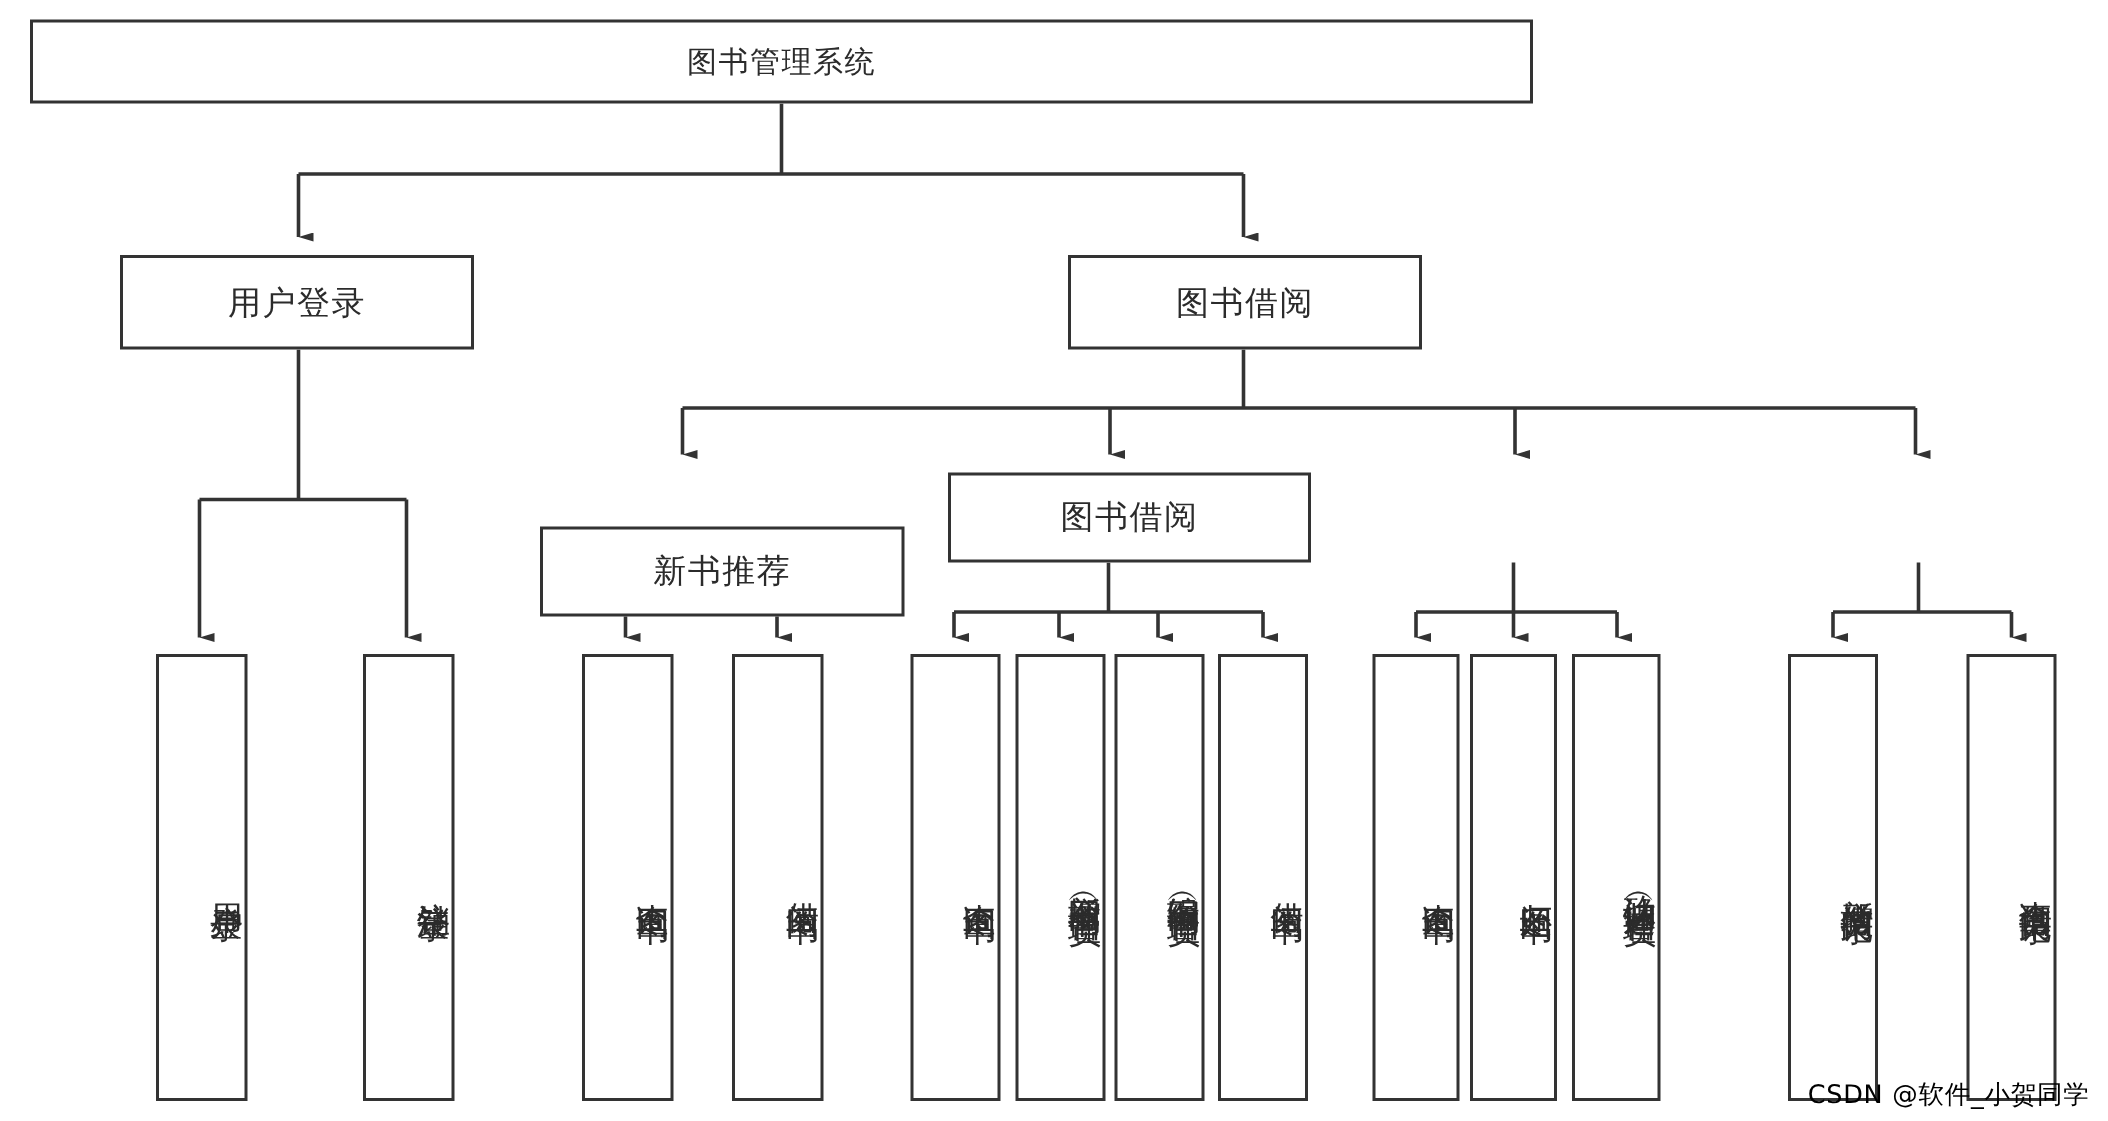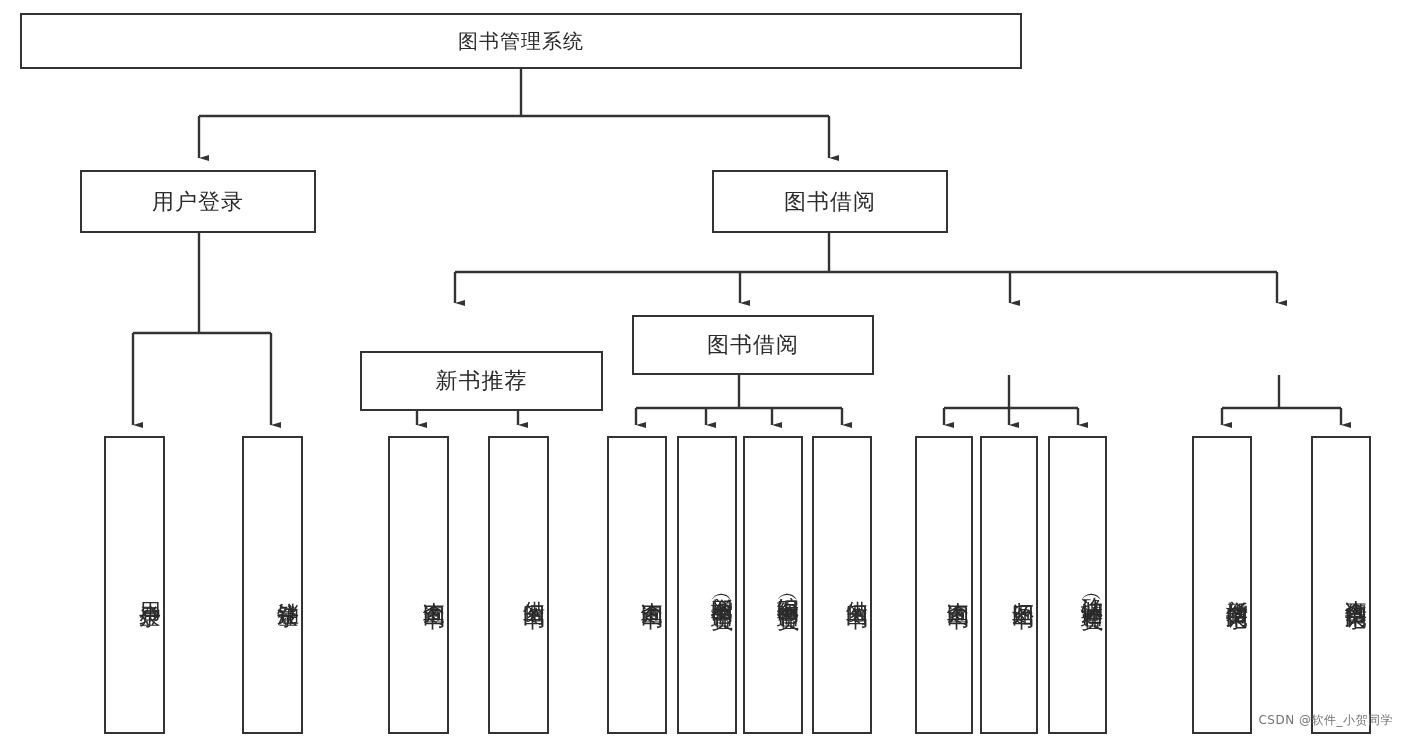--- a/index.html
+++ b/index.html
@@ -7,21 +7,21 @@
   #stage{position:relative;width:1405px;height:747px;background:#ffffff;overflow:hidden;}
   svg.wires{position:absolute;left:0;top:0;width:1405px;height:747px;pointer-events:none;}
   .node{position:absolute;box-sizing:border-box;background:#ffffff;
         border:2px solid #333333;display:flex;align-items:center;justify-content:center;
         color:#2b2b2b;}
   .node.h{font-size:22px;letter-spacing:1px;white-space:nowrap;}
   .node.v{writing-mode:vertical-rl;text-orientation:upright;font-size:22px;
           line-height:1.18;letter-spacing:2px;padding-top:6px;align-items:flex-start;
           justify-content:center;}
   .node.root{font-size:20px;text-align:right;}
-  #watermark{position:absolute;right:12px;bottom:18px;font-size:12px;color:#737373;
+  #watermark{position:absolute;right:12px;bottom:6px;font-size:17px;color:#000000;
              letter-spacing:0.5px;white-space:nowrap;}
 </style>
 </head>
 <body>
 
 <div id="stage">
 
   <svg class="wires" viewBox="0 0 1405 747" xmlns="http://www.w3.org/2000/svg">
     <defs>
       <marker id="arw" markerWidth="10" markerHeight="11" refX="3" refY="10" orient="auto" markerUnits="userSpaceOnUse">

